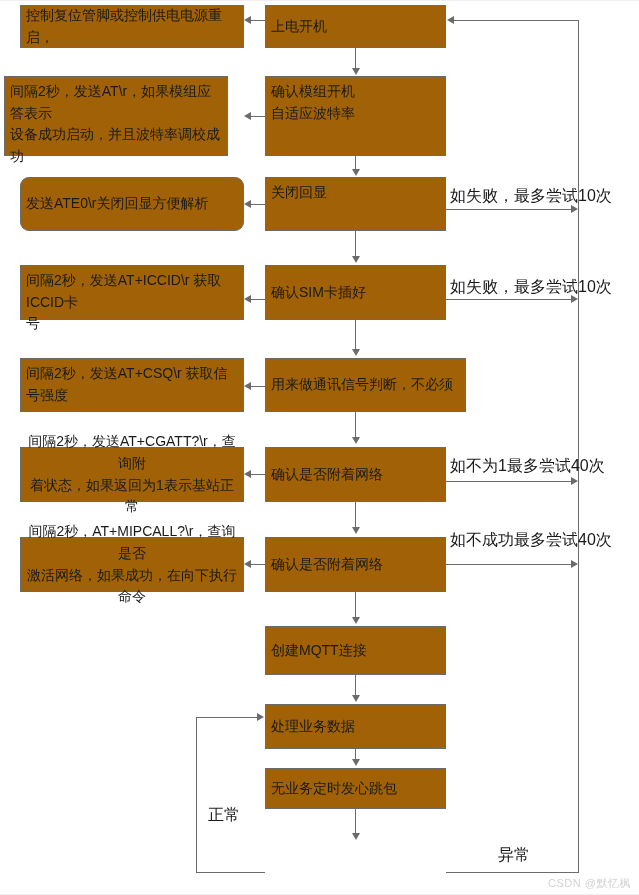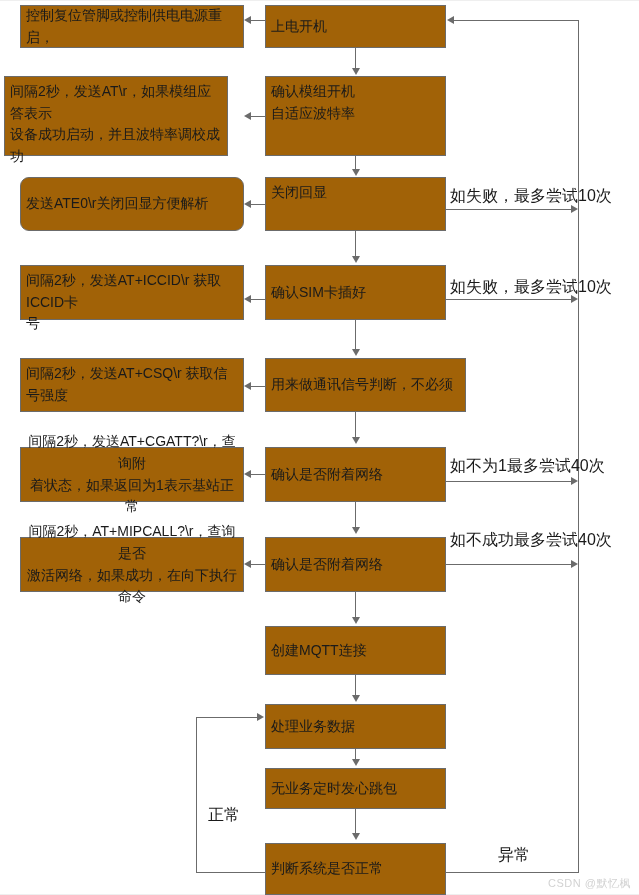--- a/index.html
+++ b/index.html
@@ -245,23 +245,20 @@
   <div class="seg v" style="left:355px; top:675px; width:1px; height:21px;"></div>
   <div class="arrow down" style="left:352px; top:695px;"></div>
 
   <div class="node left-align" style="left:265px; top:768px; width:181px; height:41px;">
     <span class="label">无业务定时发心跳包</span>
   </div>
 
   <div class="seg v" style="left:355px; top:749px; width:1px; height:11px;"></div>
   <div class="arrow down" style="left:352px; top:759px;"></div>
 
-  <div class="node left-align" style="left:265px; top:843px; width:181px; height:52px;">
-    <span class="label">判断系统是否正常</span>
-  </div>
 
   <div class="seg v" style="left:355px; top:809px; width:1px; height:25px;"></div>
   <div class="arrow down" style="left:352px; top:833px;"></div>
 
   <div class="seg h" style="left:196px; top:872px; width:69px;"></div>
   <div class="seg v" style="left:196px; top:717px; width:1px; height:156px;"></div>
   <div class="seg h" style="left:196px; top:717px; width:62px;"></div>
   <div class="arrow right" style="left:257px; top:713px;"></div>
   <div class="edge-label" style="left:208px; top:805px;">正常</div>
 

